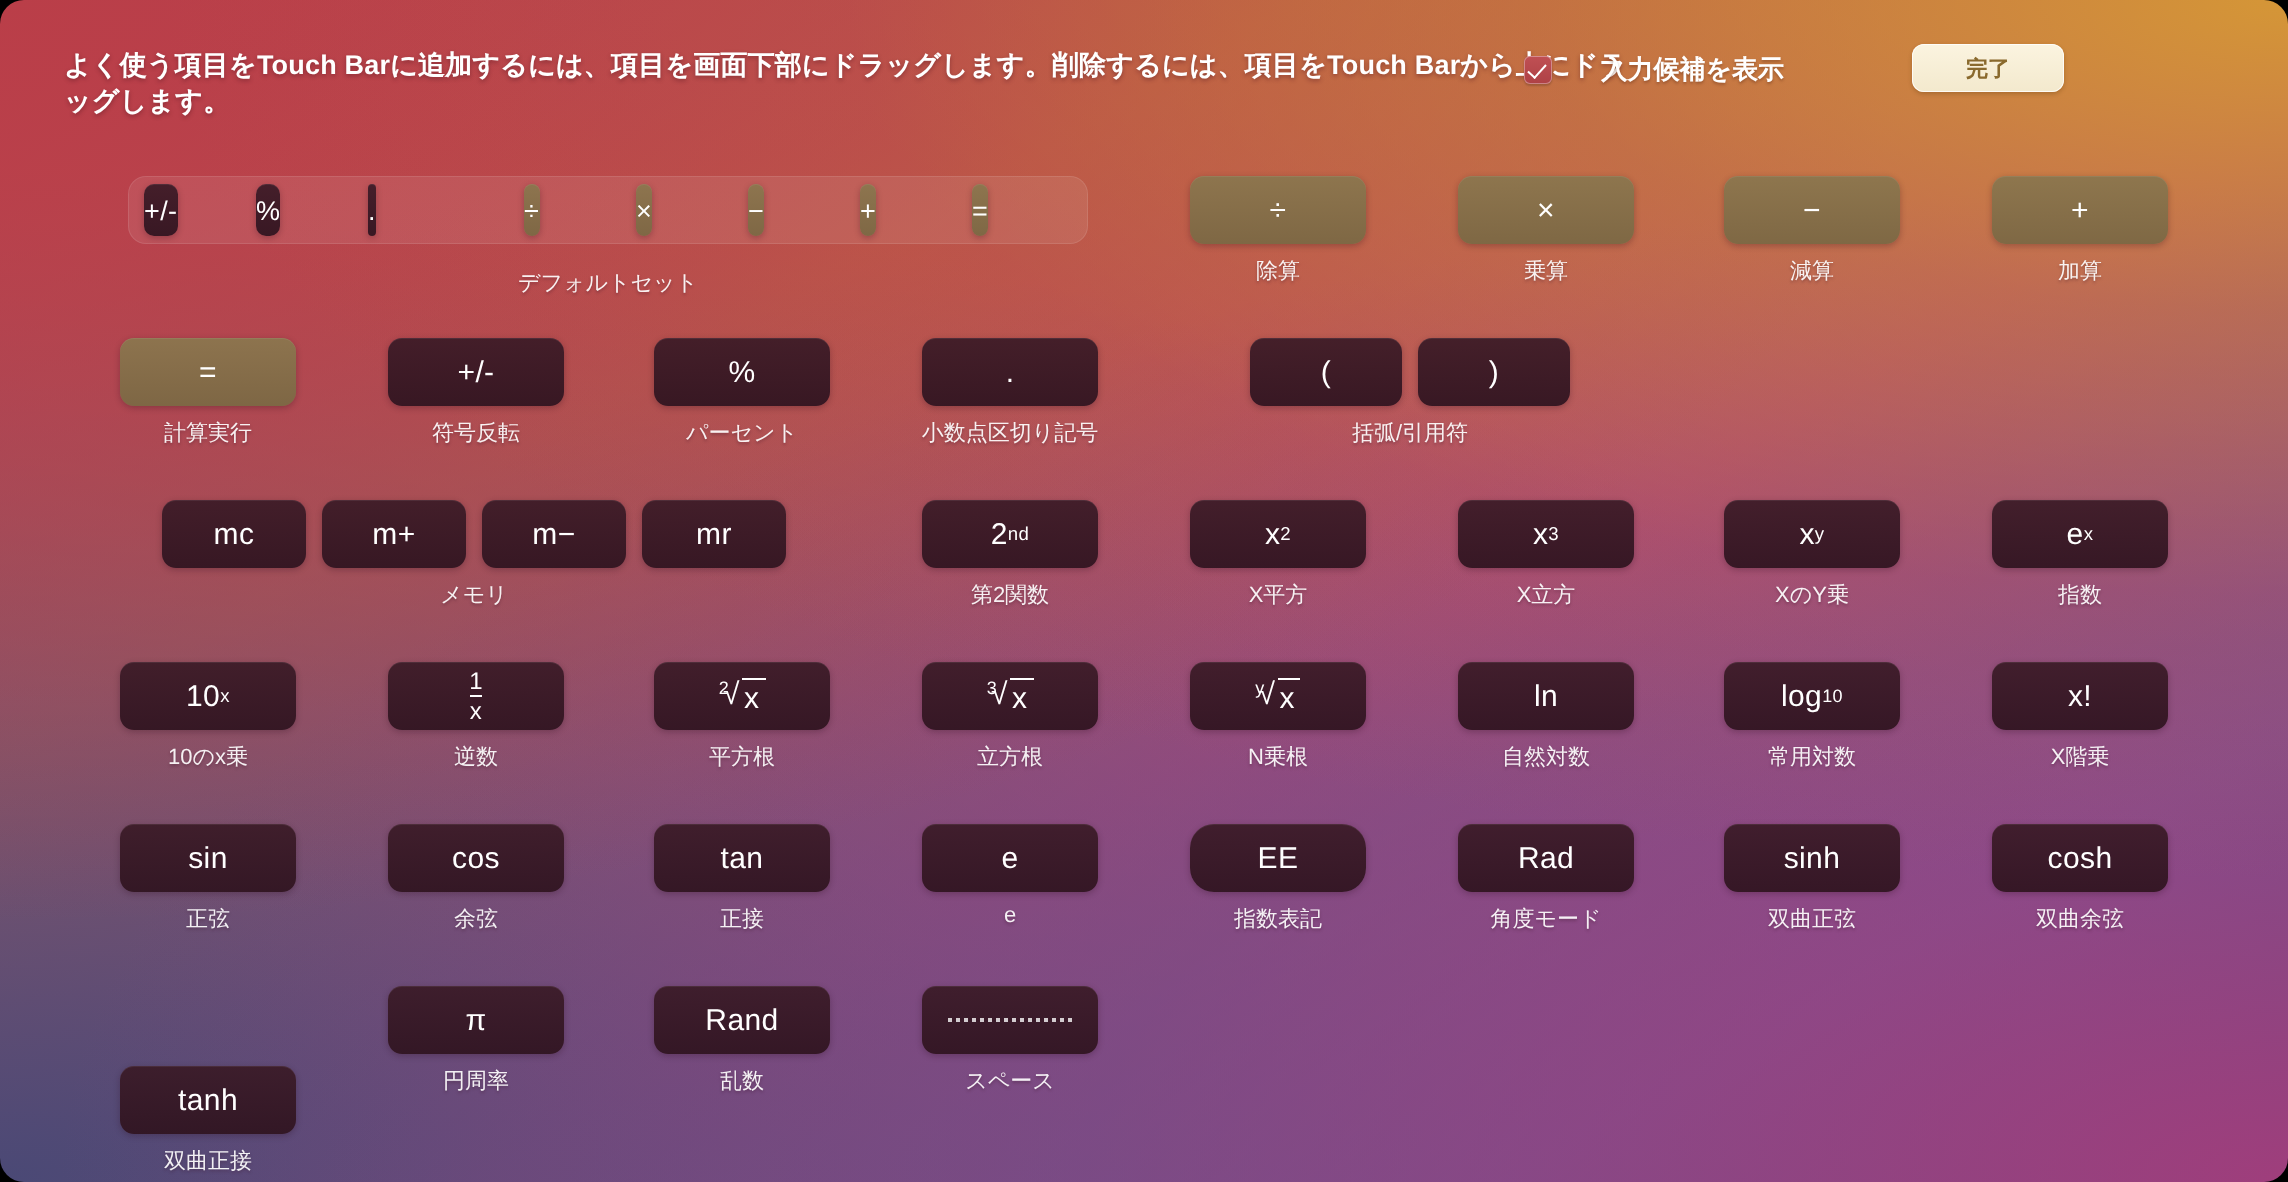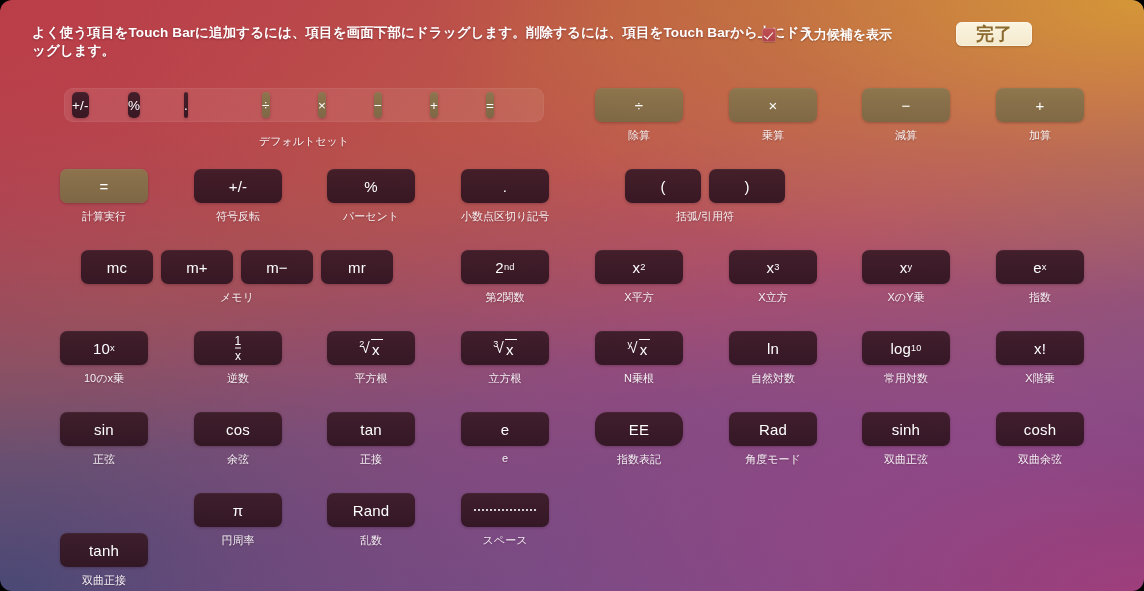--- a/index.html
+++ b/index.html
@@ -87,21 +87,21 @@
     top: 22px;
     width: 76px;
     height: 24px;
     border-radius: 6px;
     background: linear-gradient(180deg, #fbf4e0 0%, #f3e9cd 100%);
     box-shadow: 0 1px 2px rgba(90,55,10,0.3), inset 0 0 0 0.5px rgba(255,255,255,0.8);
     display: flex;
     align-items: center;
     justify-content: center;
     color: #8a6a2e;
-    font-size: 18px;
+    font-size: 11px;
     font-weight: 600;
     cursor: default;
   }
 
   
   #grid {
     position: absolute;
     left: 0;
     top: 88px;
     width: 1144px;

